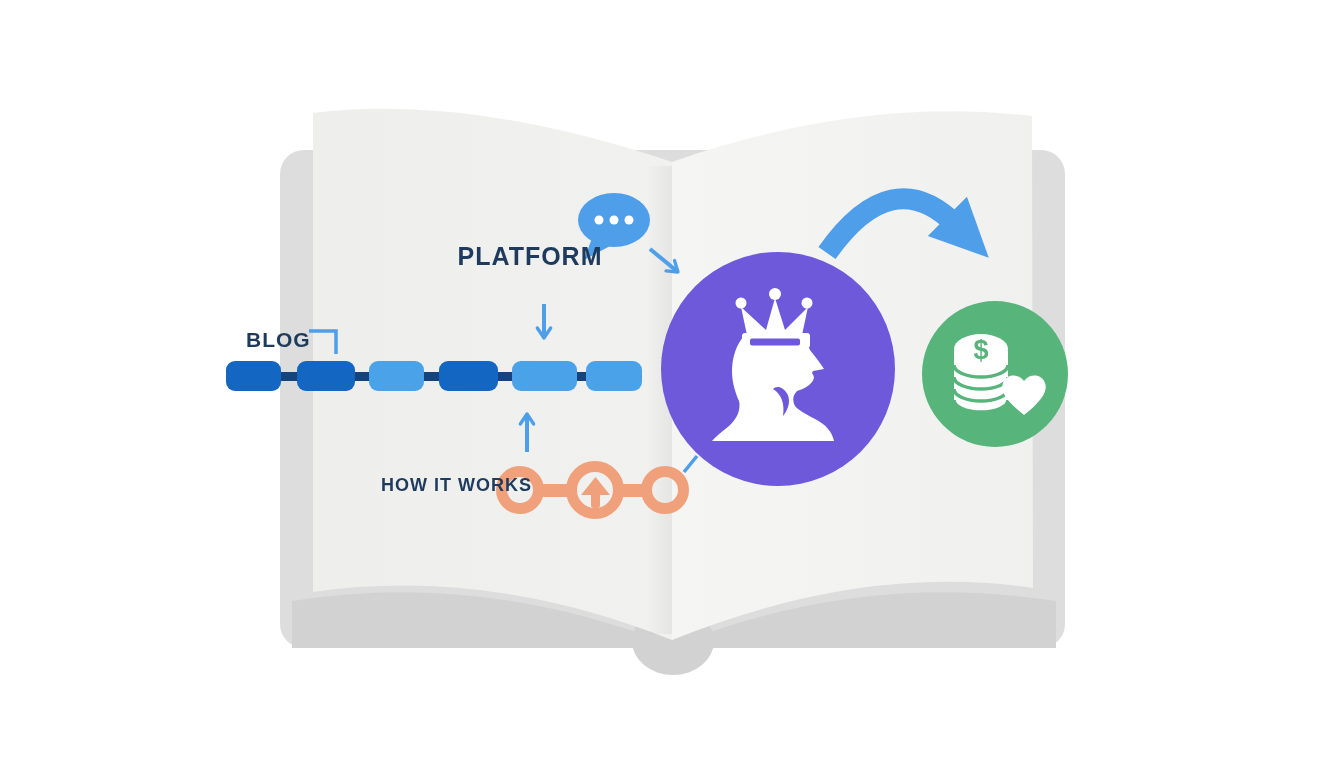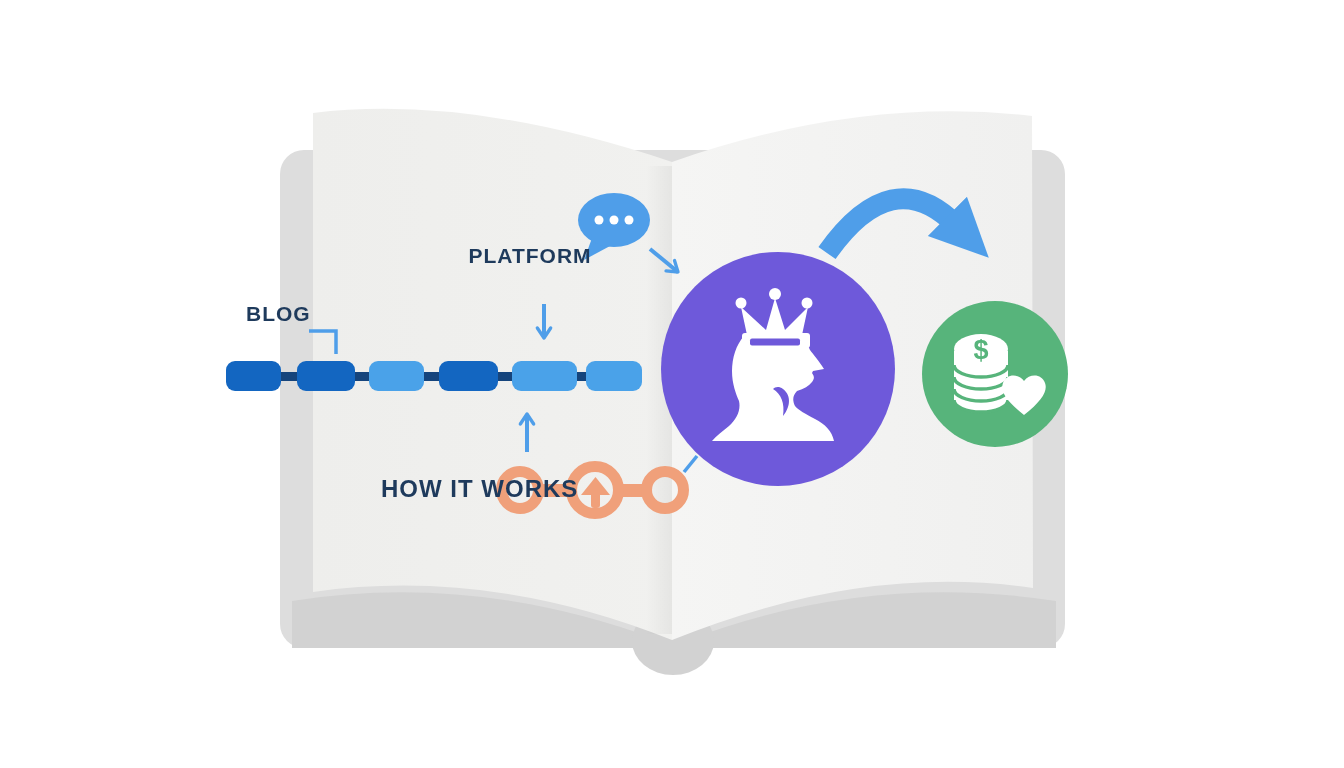--- a/index.html
+++ b/index.html
@@ -32,24 +32,24 @@
   .tl-block{position:absolute;top:0;height:30px;border-radius:9px;}
   .tl-b1{left:0;width:55px}   .tl-b2{left:71px;width:58px}
   .tl-b3{left:143px;width:55px}.tl-b4{left:213px;width:59px}
   .tl-b5{left:286px;width:65px}.tl-b6{left:360px;width:56px}
   .tone-dark {background:var(--block-dark,#1366c1);}
   .tone-light{background:var(--block-light,#4aa2e9);}
 
   
   .label{position:absolute;font-weight:700;color:var(--text-navy,#1e3a5c);
          letter-spacing:1px;white-space:nowrap;}
-  #blog-label    {left:246px;top:302px;font-size:21px;}
+  #blog-label    {left:246px;top:328px;font-size:21px;}
   #platform-label{left:416px;top:245px;width:228px;text-align:center;
-                  font-size:21px;line-height:22px;}
-  #how-label     {left:381px;top:475px;font-size:24px;}
+                  font-size:25px;line-height:22px;}
+  #how-label     {left:381px;top:475px;font-size:18px;}
 </style>
 </head>
 <body>
 
 <div class="stage">
 
   <svg width="1344" height="768" viewBox="0 0 1344 768">
     <defs>
       <linearGradient id="gLeft" x1="0" y1="0" x2="1" y2="0">
         <stop offset="0" stop-color="#eeeeec"></stop>

